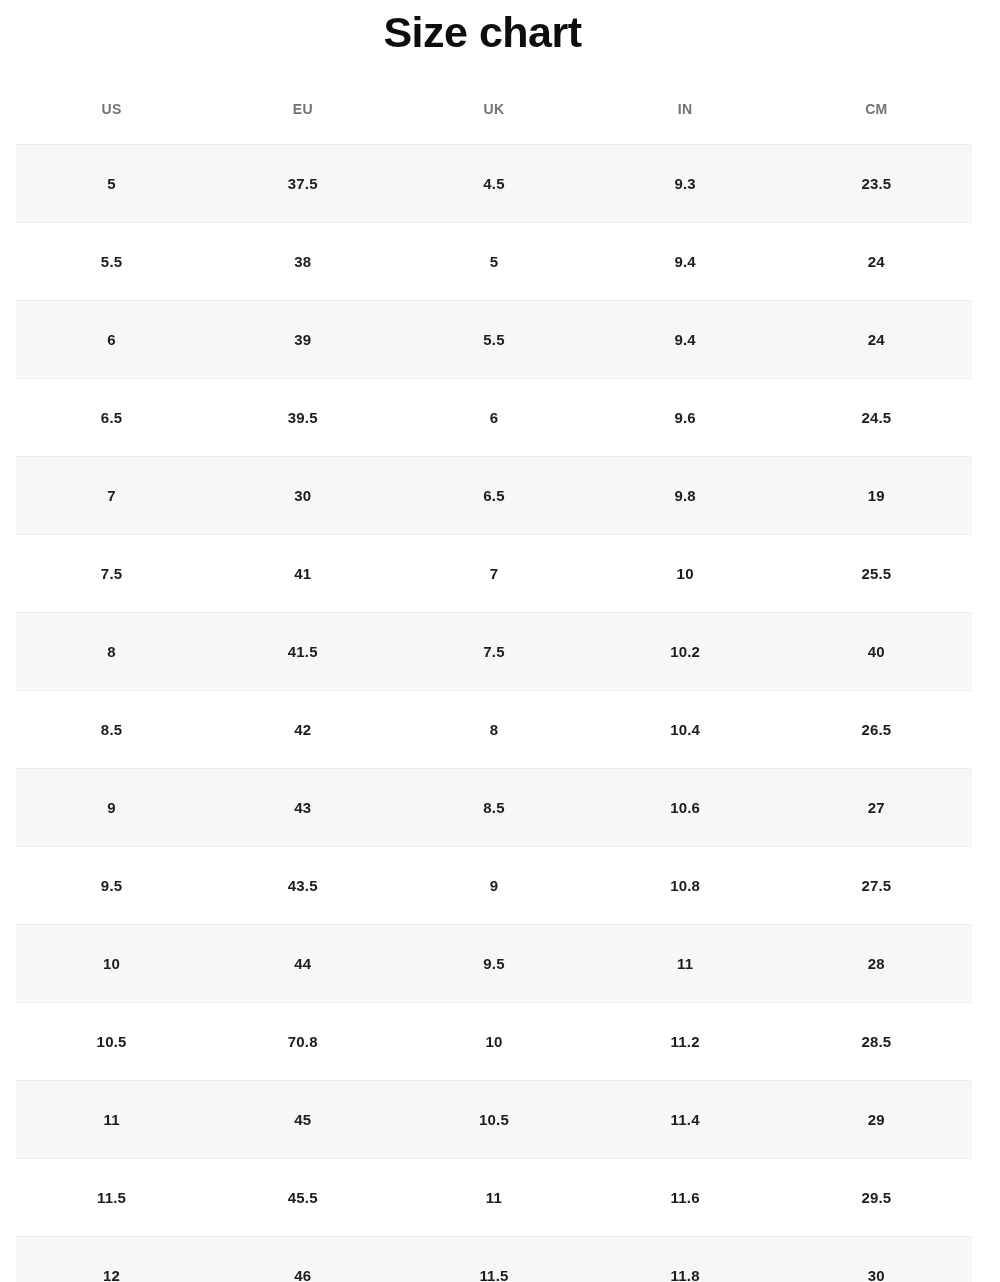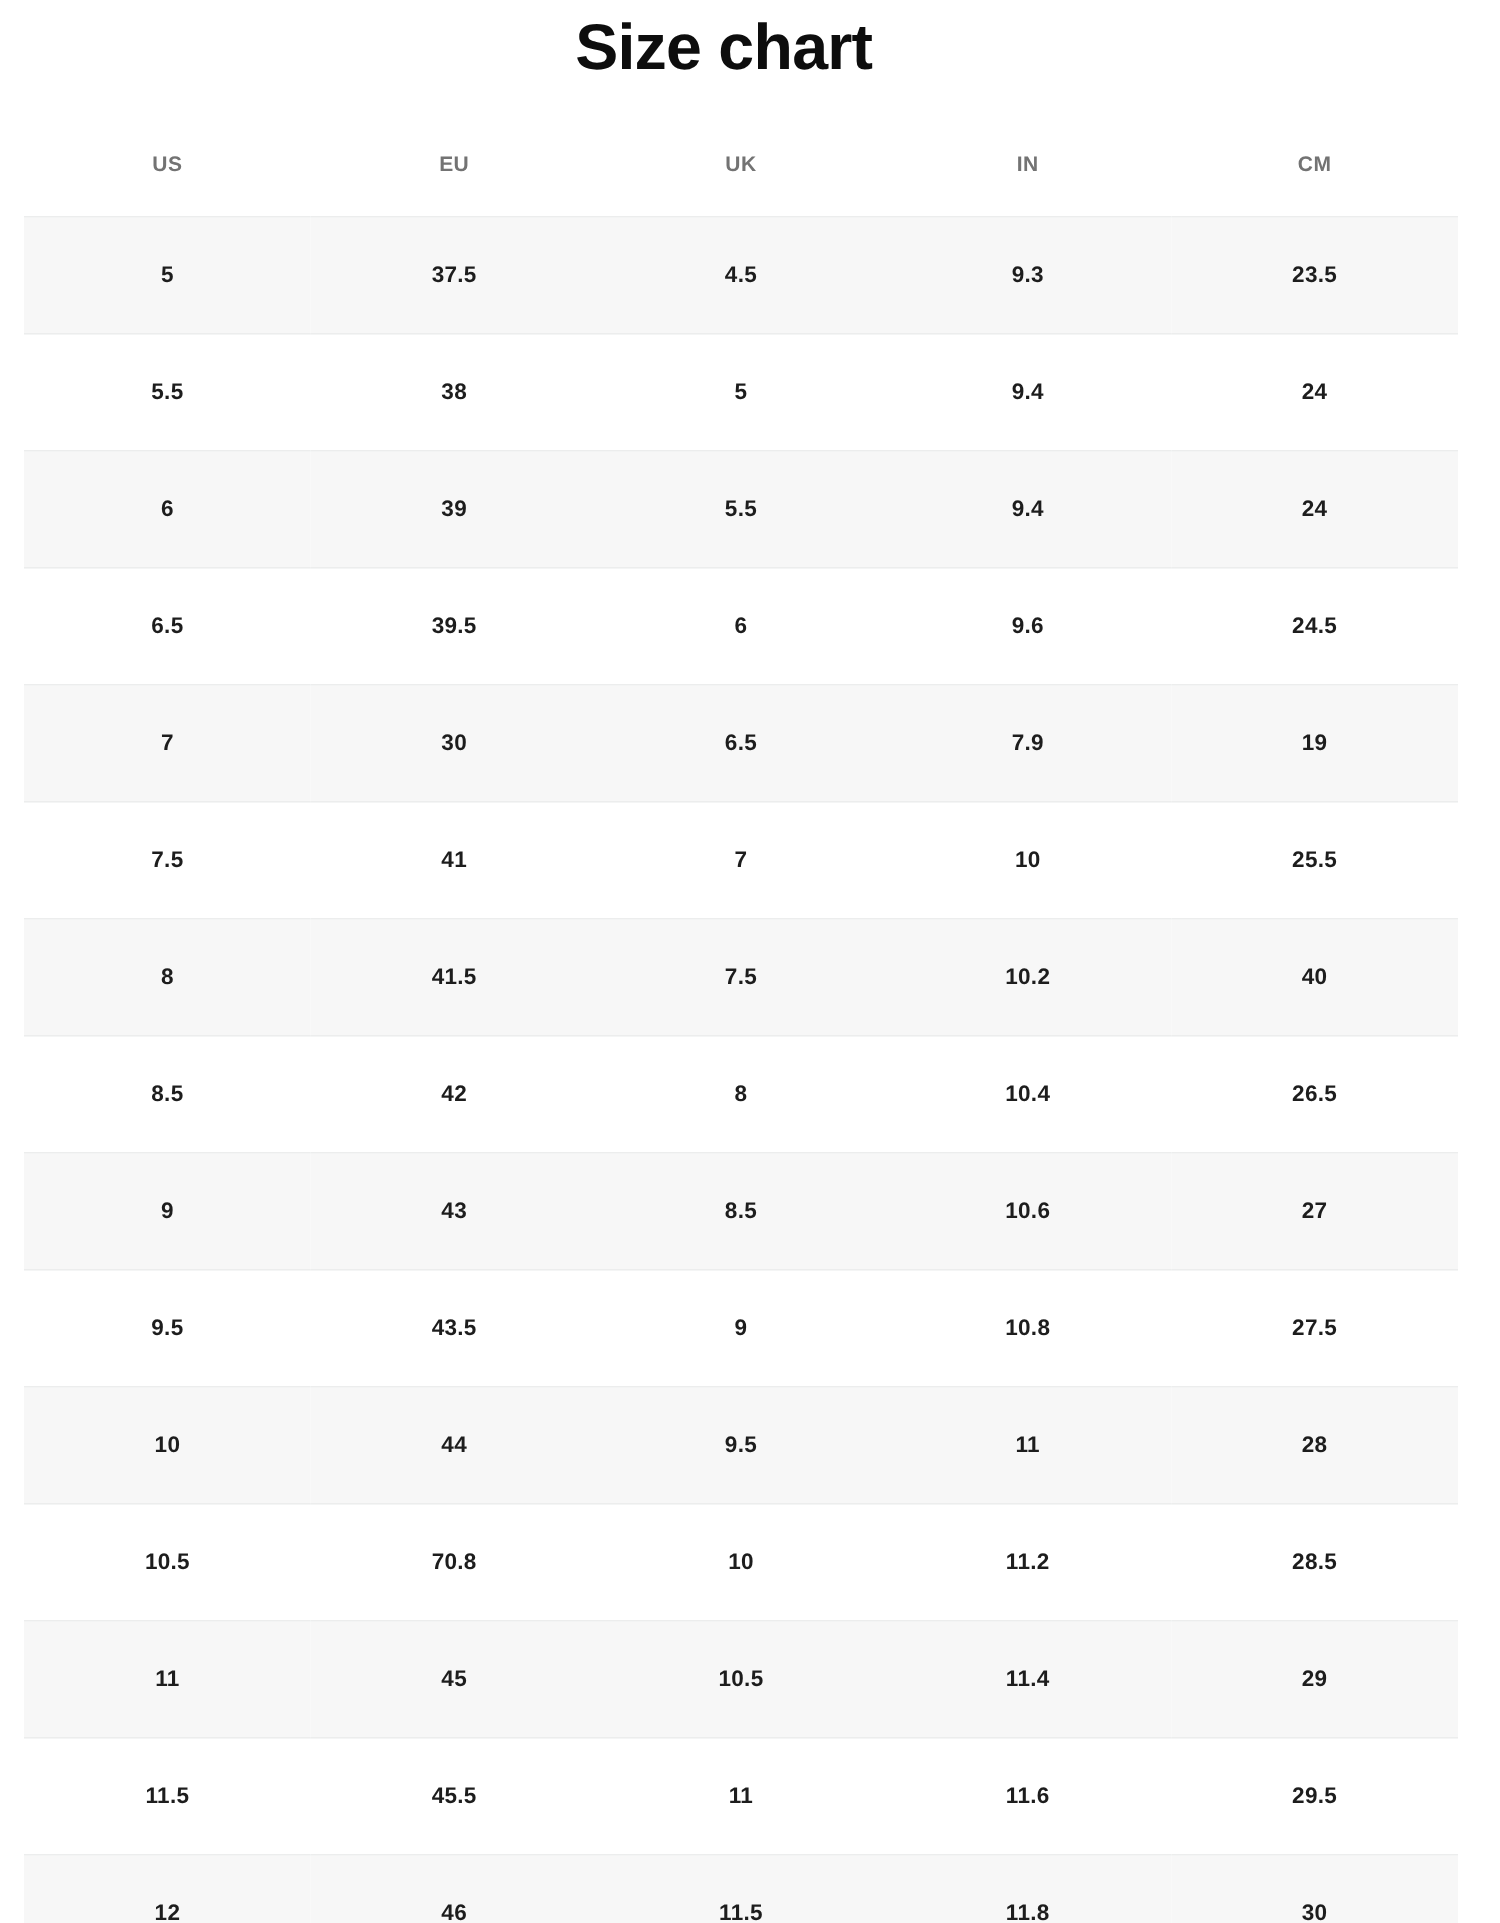--- a/index.html
+++ b/index.html
@@ -134,21 +134,21 @@
           <td>6.5</td>
           <td>39.5</td>
           <td>6</td>
           <td>9.6</td>
           <td>24.5</td>
         </tr>
         <tr>
           <td>7</td>
           <td>30</td>
           <td>6.5</td>
-          <td>7.9</td>
+          <td>9.8</td>
           <td>19</td>
         </tr>
         <tr>
           <td>7.5</td>
           <td>41</td>
           <td>7</td>
           <td>10</td>
           <td>25.5</td>
         </tr>
         <tr>

